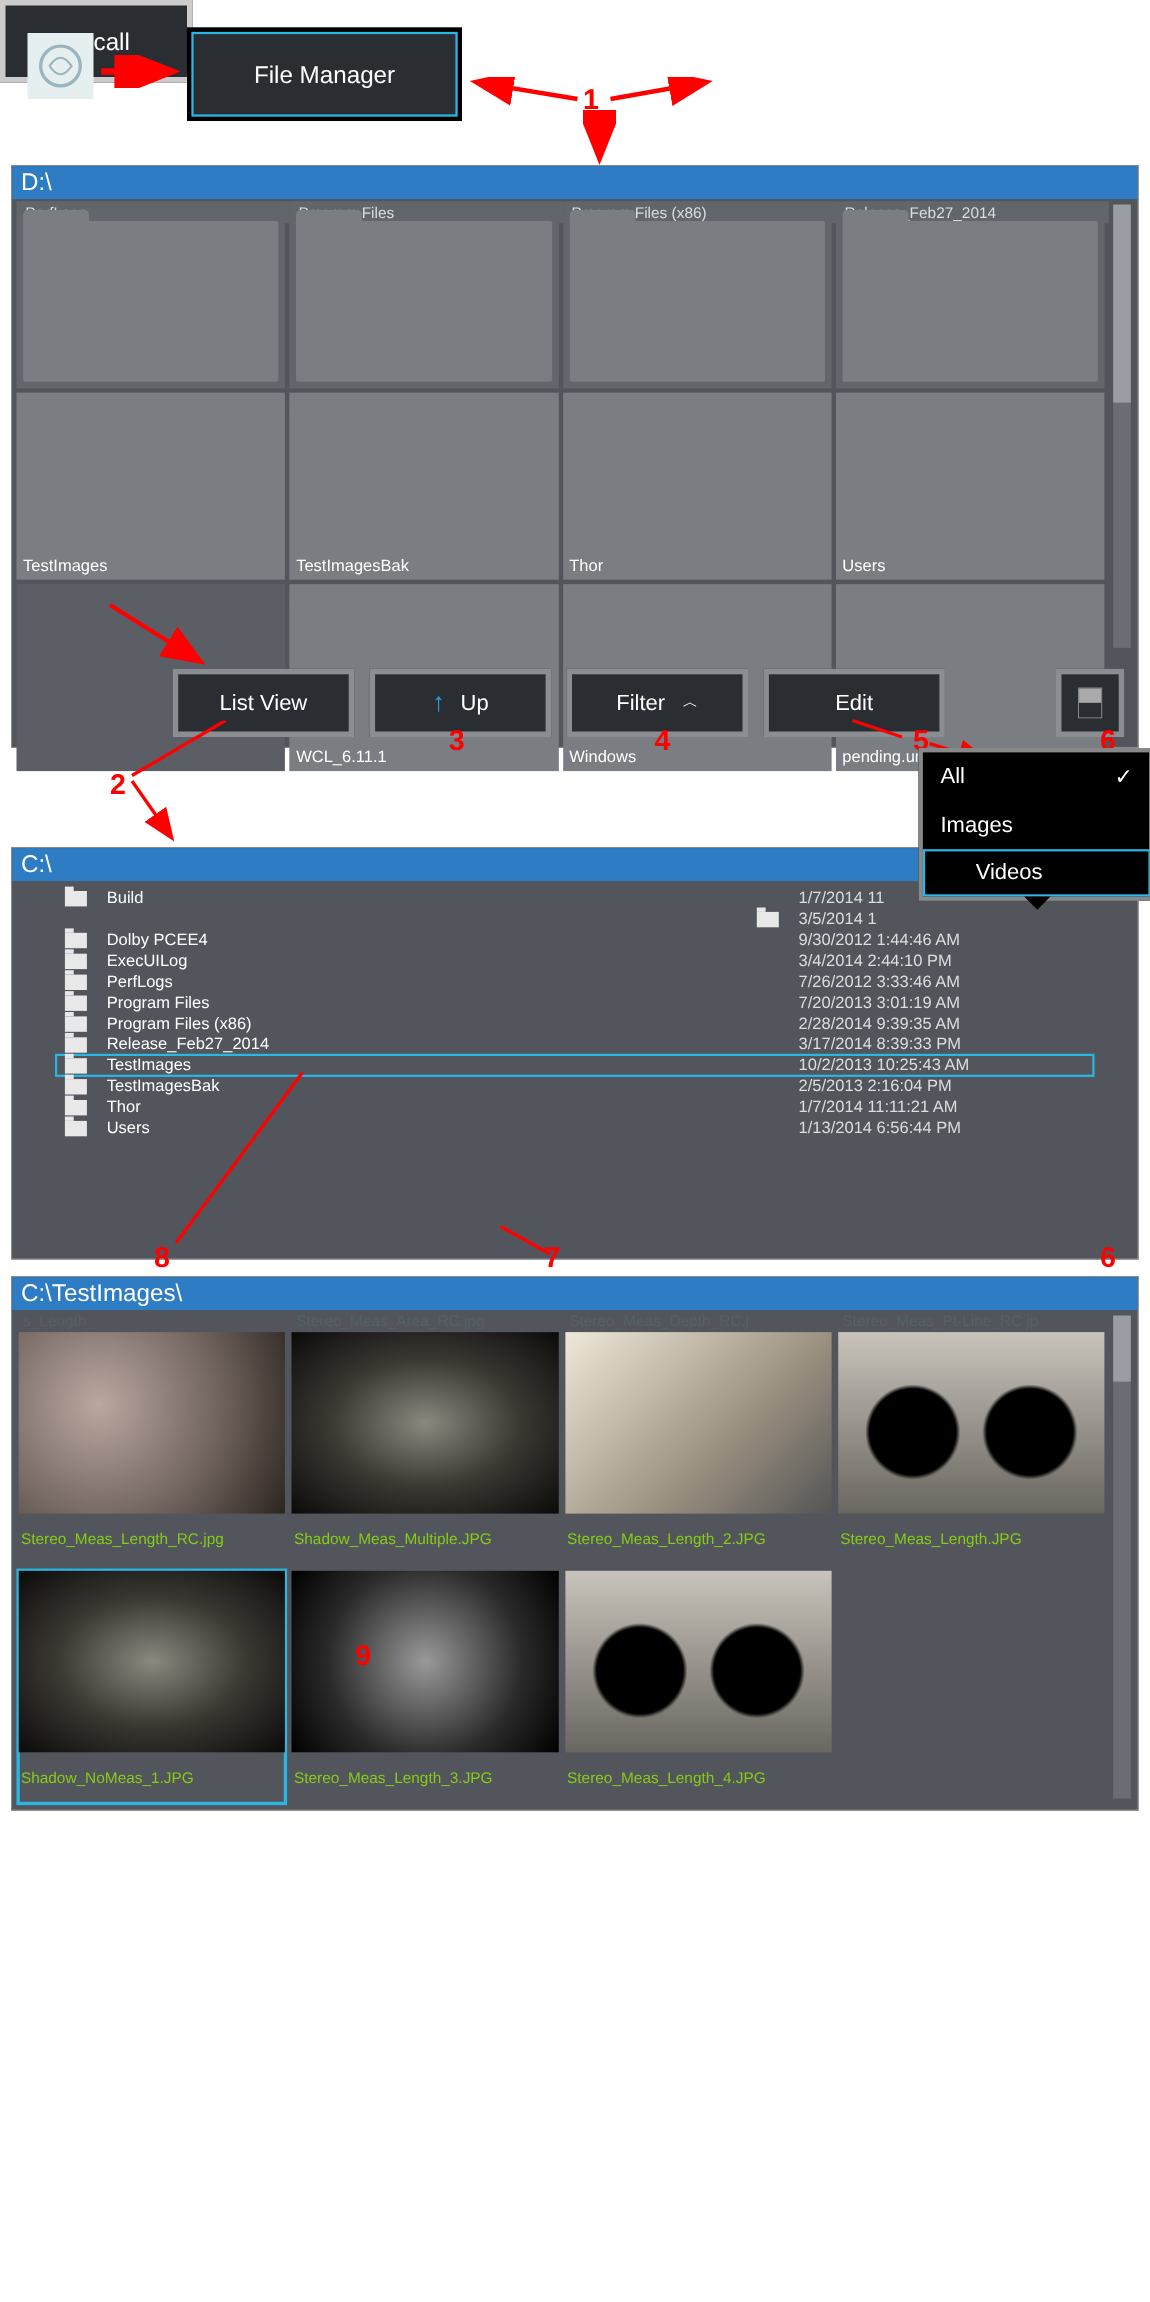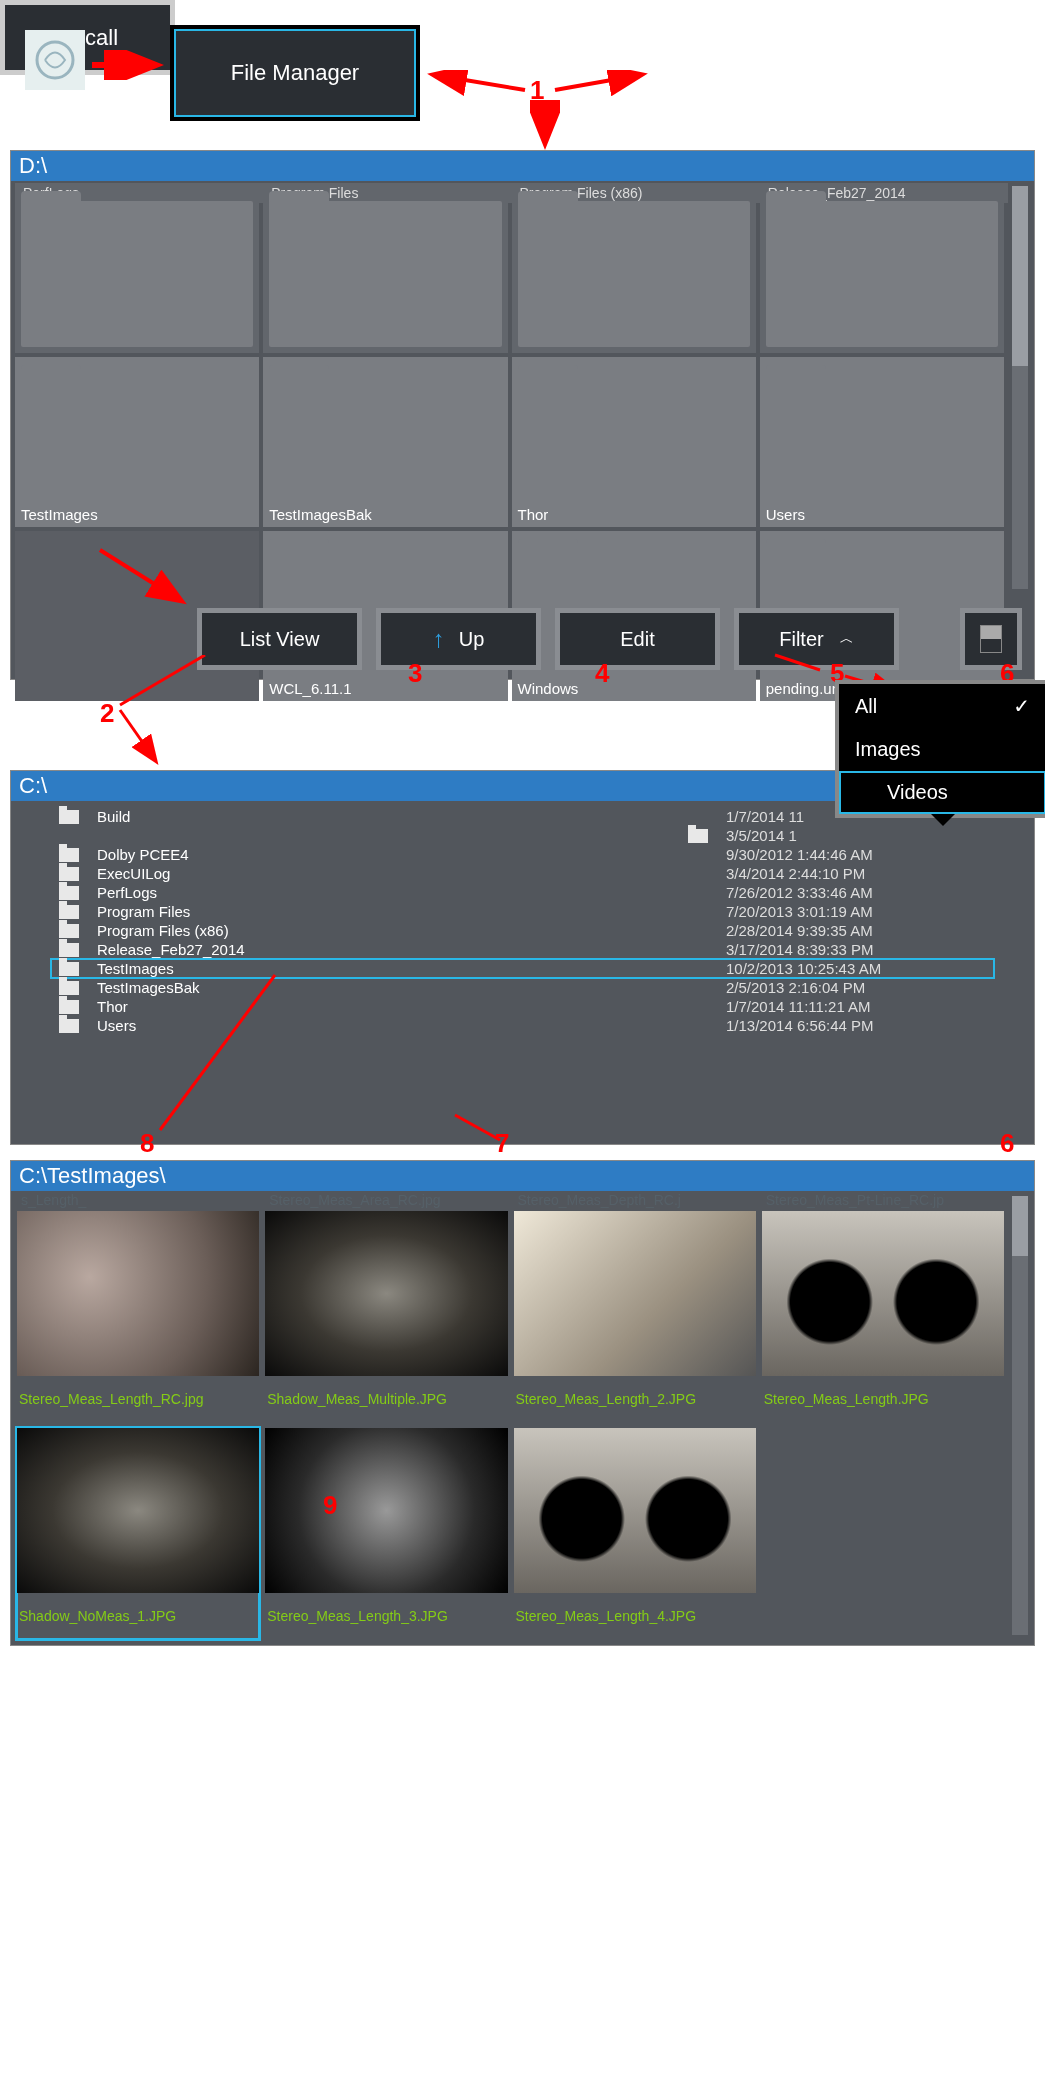--- a/index.html
+++ b/index.html
@@ -31,21 +31,21 @@
     font-weight: 300;
     cursor:pointer;
   }
   .black-btn.big {
     position:absolute;
     border: 4px solid #000;
     outline: 2px solid #29b7e6;
     outline-offset: -6px;
     padding: 0 20px;
   }
-  .fm-btn { left:170px; top:25px; width:250px; height:96px; }
+  .fm-btn { left:170px; top:25px; width:250px; height:85px; }
   .recall-btn { left:650px; top:35px; width:175px; height:75px; outline:none; border:5px solid #ccc; background:#2a2e33;}
   .thumb-btn {
     position:absolute;
     left:10px; top:460px;
     width:150px; height:80px;
     background:#2a2e33;
     border:10px solid #fff;
     color:#fff;
     text-align:center;
     font-size:18px;
@@ -121,21 +121,20 @@
     background:#9a9ea4;
   }
   .toolbar {
     position:absolute;
     left:0; right:0; bottom:0;
     height:80px;
     display:flex;
     gap:14px;
     padding:8px 12px;
     align-items:center;
-    margin-left:40px;
   }
   .tool-btn {
     background:#2a2e33;
     border:5px solid #8a8d92;
     color:#fff;
     font-size:20px;
     height:62px;
     min-width:165px;
     display:flex;align-items:center;justify-content:center;
     gap:8px;
@@ -357,25 +356,25 @@
   <div class="toolbar">
     <div style="width:120px"></div>
     <div class="tool-btn">
       <span>List View</span>
     </div>
     <div class="tool-btn">
       <span class="up-arrow">↑</span>
       <span>Up</span>
     </div>
     <div class="tool-btn">
-      <span>Edit</span>
-    </div>
-    <div class="tool-btn">
       <span>Filter</span>
       <span class="chev">︿</span>
+    </div>
+    <div class="tool-btn">
+      <span>Edit</span>
     </div>
     <div class="icon-btn">
       <div class="half-box">
           <div class="half-top"></div>
           <div class="half-bot"></div>
         </div>
     </div>
   </div>
 </div>
 

